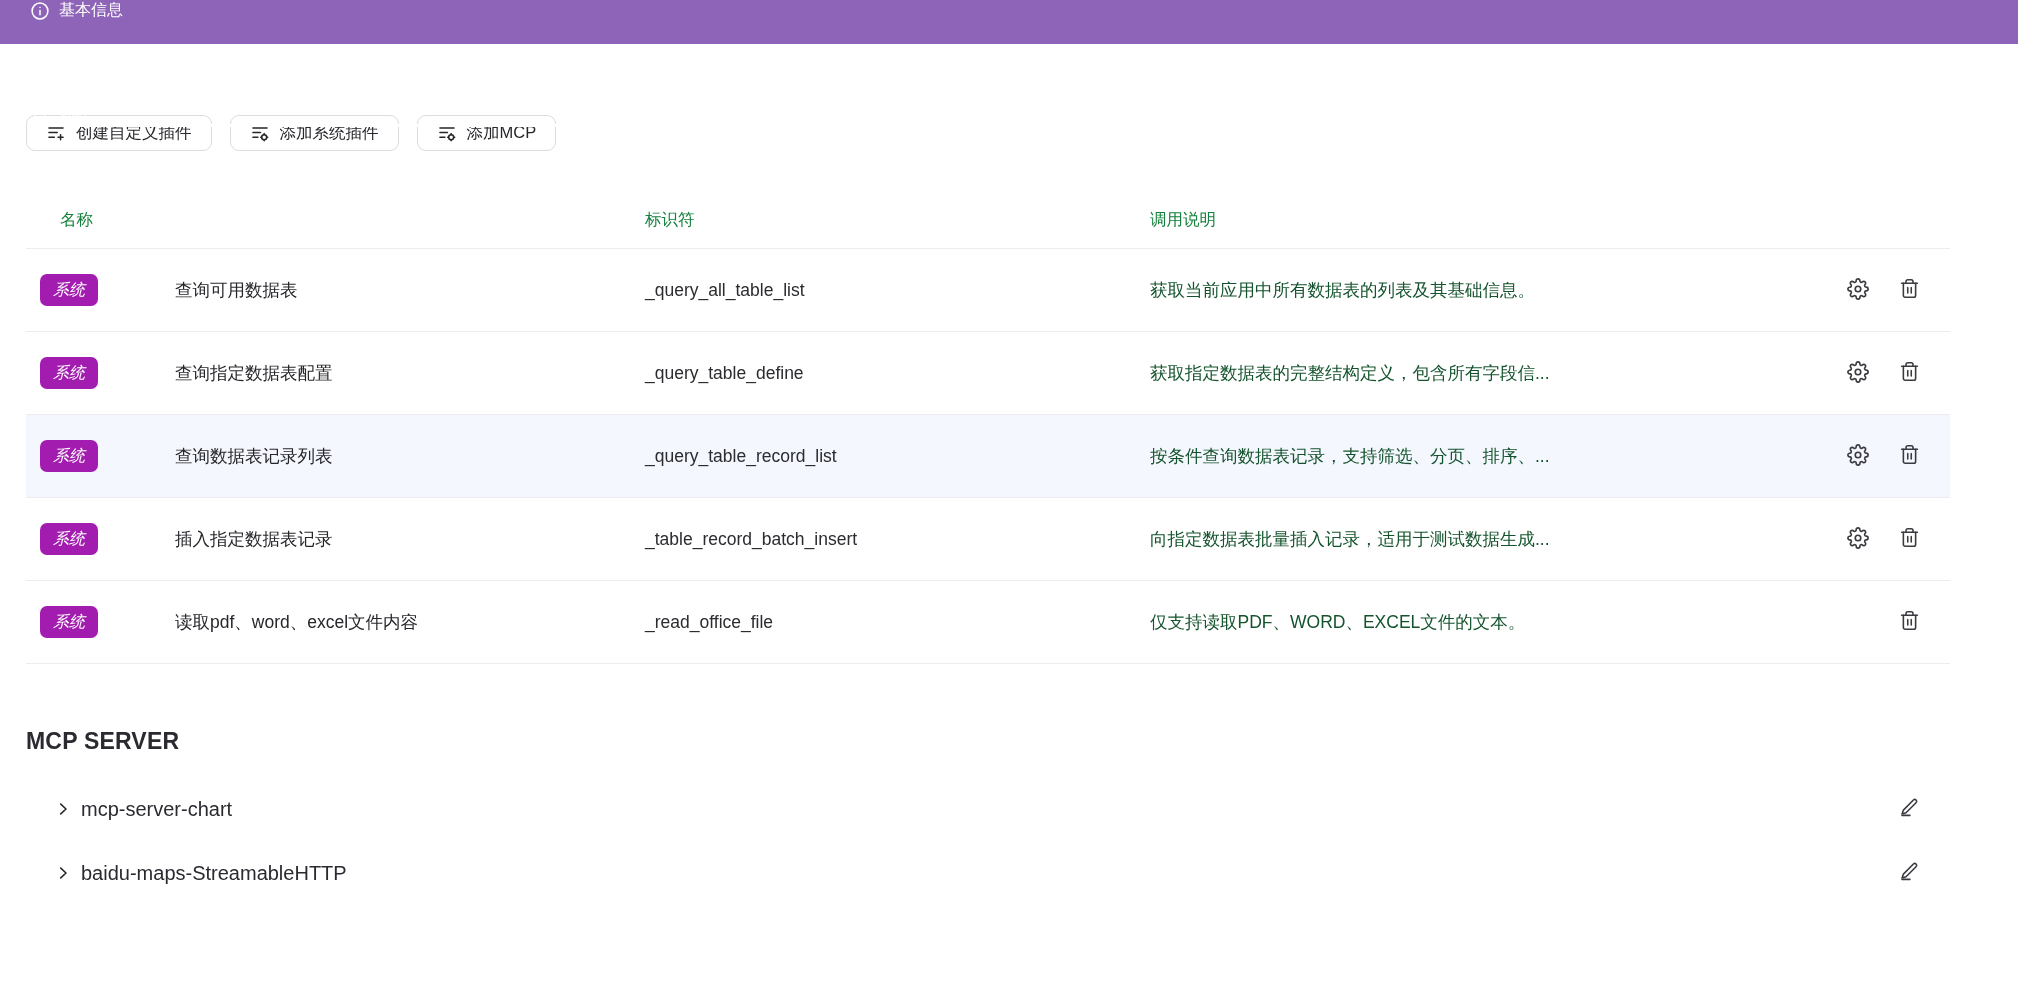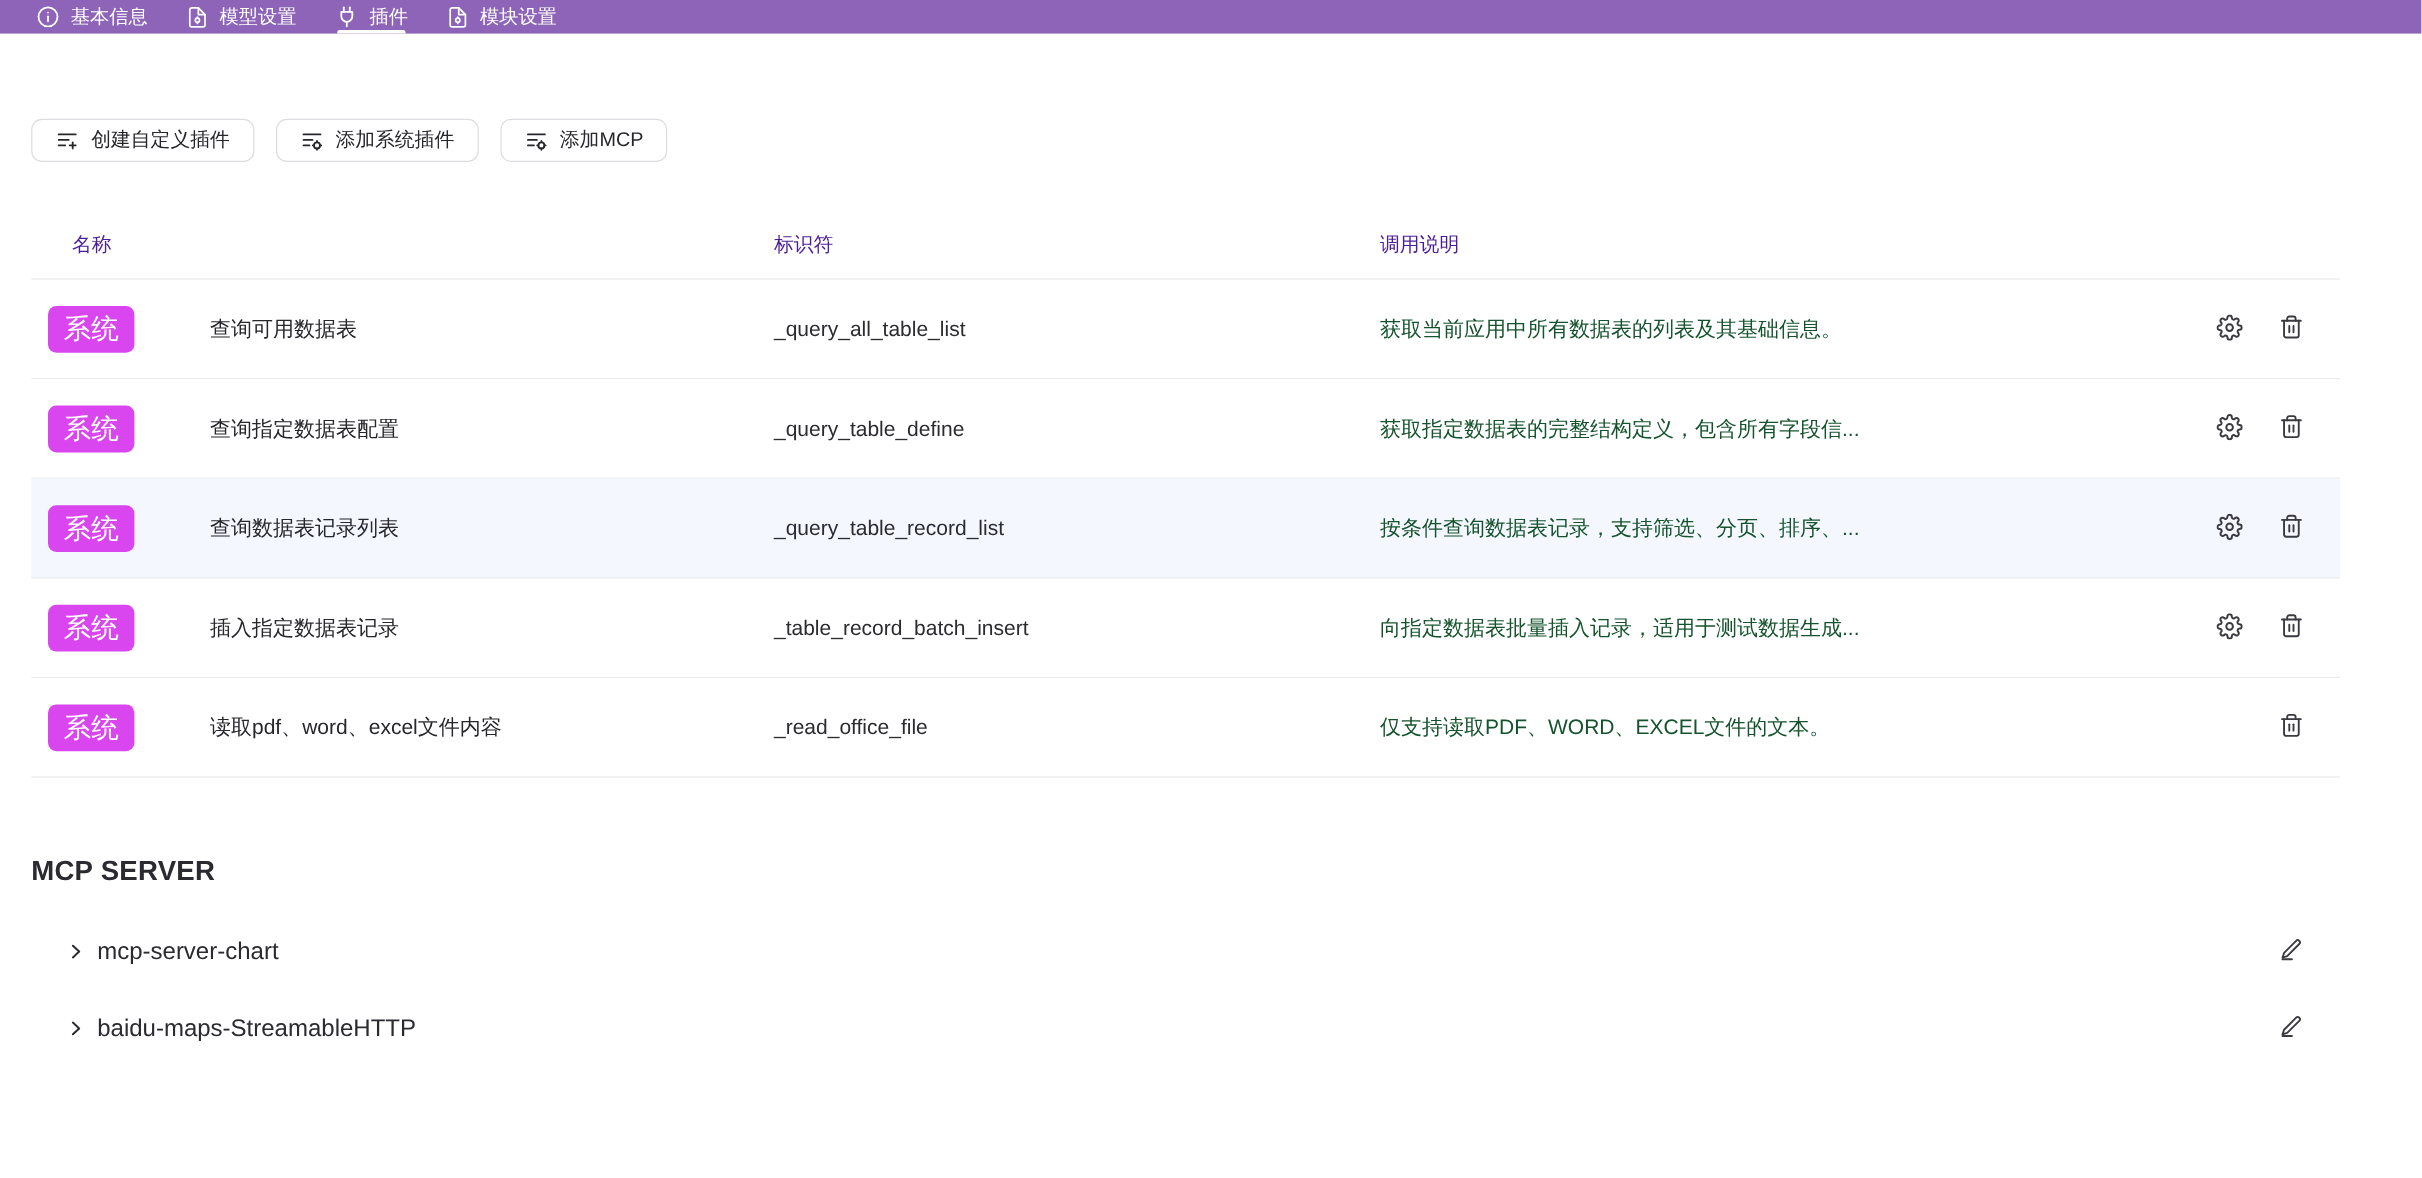--- a/index.html
+++ b/index.html
@@ -1,48 +1,48 @@
 <!DOCTYPE html>
 <html><head>
 <meta charset="utf-8">
 <style>
   * { margin:0; padding:0; box-sizing:border-box; }
   html,body { width:2018px; height:982px; background:#ffffff;
     font-family:"Liberation Sans","DejaVu Sans",sans-serif; color:#26262b; }
 
   
-  .topbar { height:28px; background:#8d64b7; display:flex; align-items:stretch;
-    padding-left:30px; gap:32px; }
+  .topbar { height:44px; background:#8d64b7; display:flex; align-items:stretch;
+    padding-left:30px; gap:32px;flex-direction:column; }
   .tab { position:relative; display:flex; align-items:center; gap:9px;
     color:#ffffff; font-size:16px; cursor:pointer; }
   .tab .ticon { display:flex; align-items:center; }
   .tab.active::after { content:""; position:absolute; left:2px; right:2px; bottom:0;
     height:3px; background:#ffffff; border-radius:2px 2px 0 0; }
 
   
   .content { padding:0 68px 0 26px; }
 
   .btn-row { margin-top:71px; display:flex; gap:18px; }
   .btn { display:inline-flex; align-items:center; gap:10px; height:36px;
     padding:0 19px; background:#fff; border:1px solid #dcdce1; border-radius:9px;
     font-size:16.5px; color:#26262b; cursor:pointer; }
   .btn svg { display:block; }
 
   
   .table { margin-top:40px; }
   .grid-cols { display:grid; grid-template-columns:135px 470px 505px 1fr 130px;
     align-items:center; padding-left:14px; }
-  .thead { height:58px; color:#4c1d95; font-size:16.5px;
+  .thead { height:58px; color:#15803d; font-size:16.5px;
     border-bottom:1px solid #ececee; }
   .th-name { grid-column:1 / 3; padding-left:20px; }
   .trow { height:83px; border-bottom:1px solid #ececee; font-size:17.5px; }
   .trow.hl { background:#f4f7fd; }
   .badge { display:inline-flex; align-items:center; justify-content:center;
-    background:#d946ef; color:#fff; font-size:23px; padding:8px 13px;
-    border-radius:7px; line-height:1; }
+    background:#a21caf; color:#fff; font-size:16px; padding:8px 13px;
+    border-radius:7px; line-height:1;font-style:italic; }
   .cell-id { color:#2b2b30; }
   .cell-desc { color:#14532d; white-space:nowrap; overflow:hidden; }
   .cell-actions { display:flex; justify-content:flex-end; gap:30px; padding-right:30px; }
   .icon-btn { background:none; border:none; cursor:pointer; display:flex;
     align-items:center; color:#3a3a40; padding:0; }
 
   
   .mcp-title { margin-top:64px; font-size:23px; font-weight:700; color:#2a2a30;
     letter-spacing:0.2px; }
   .mcp-list { margin-top:22px; }

